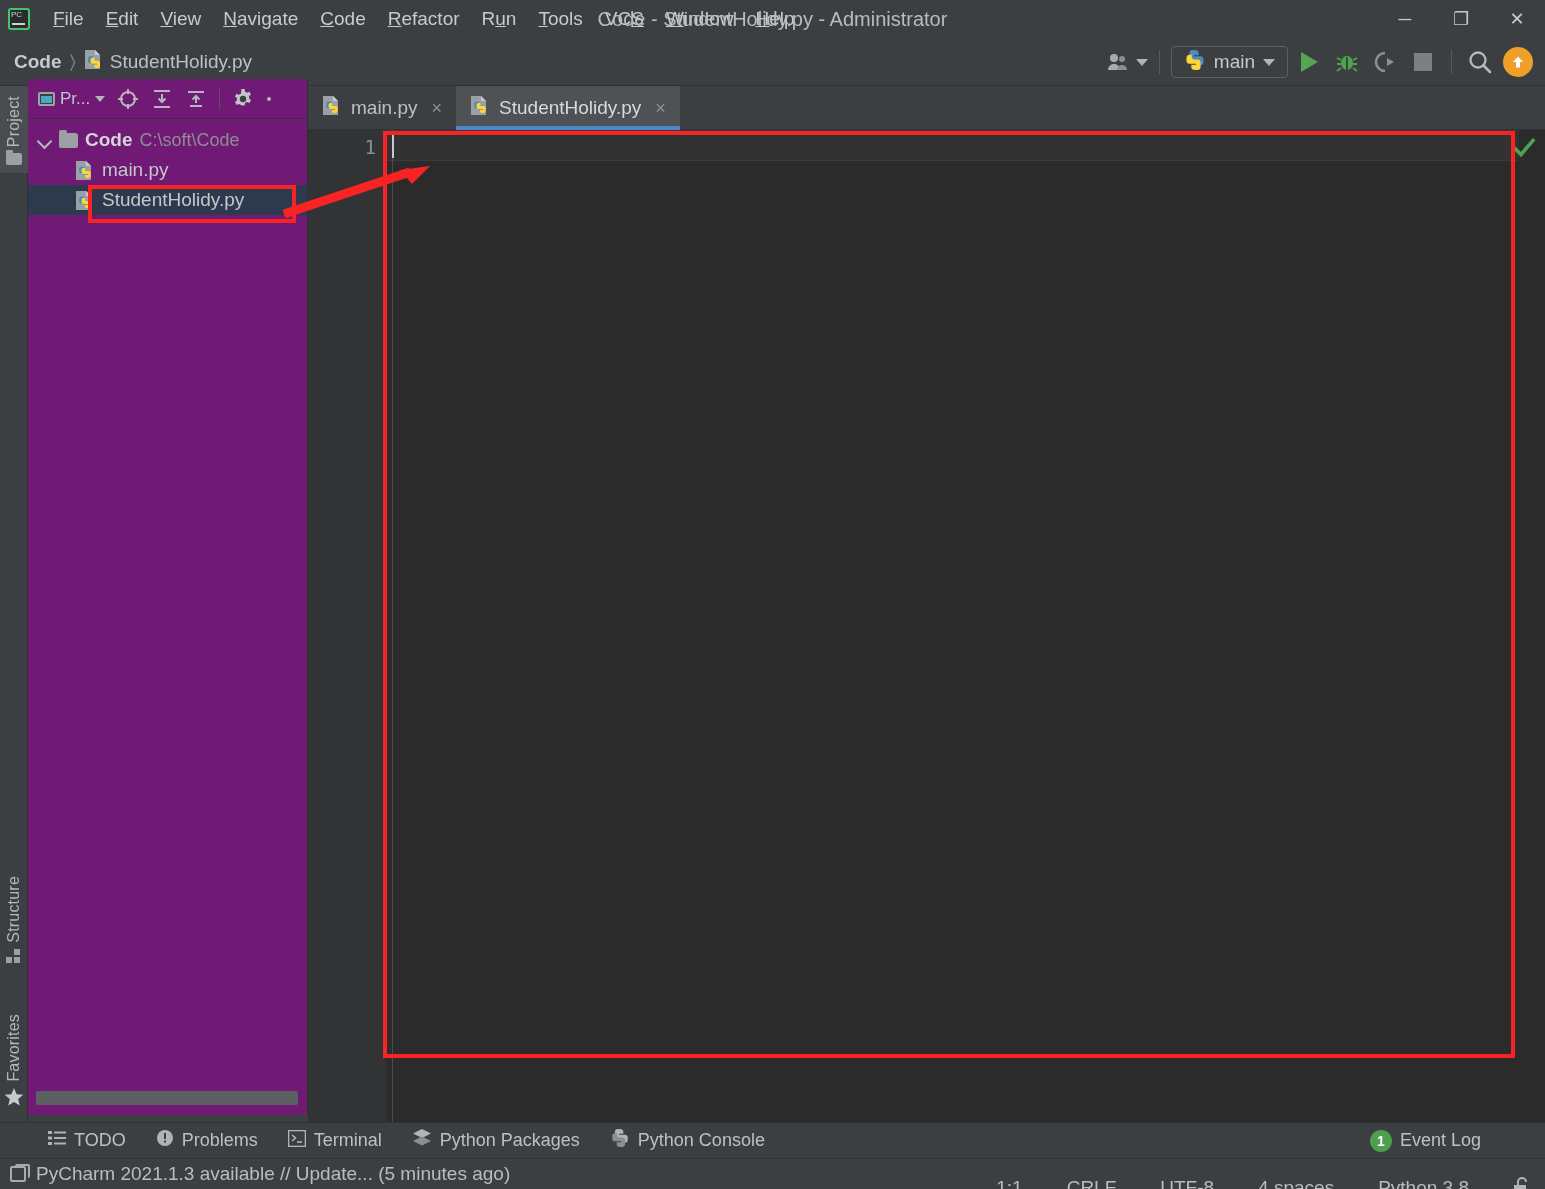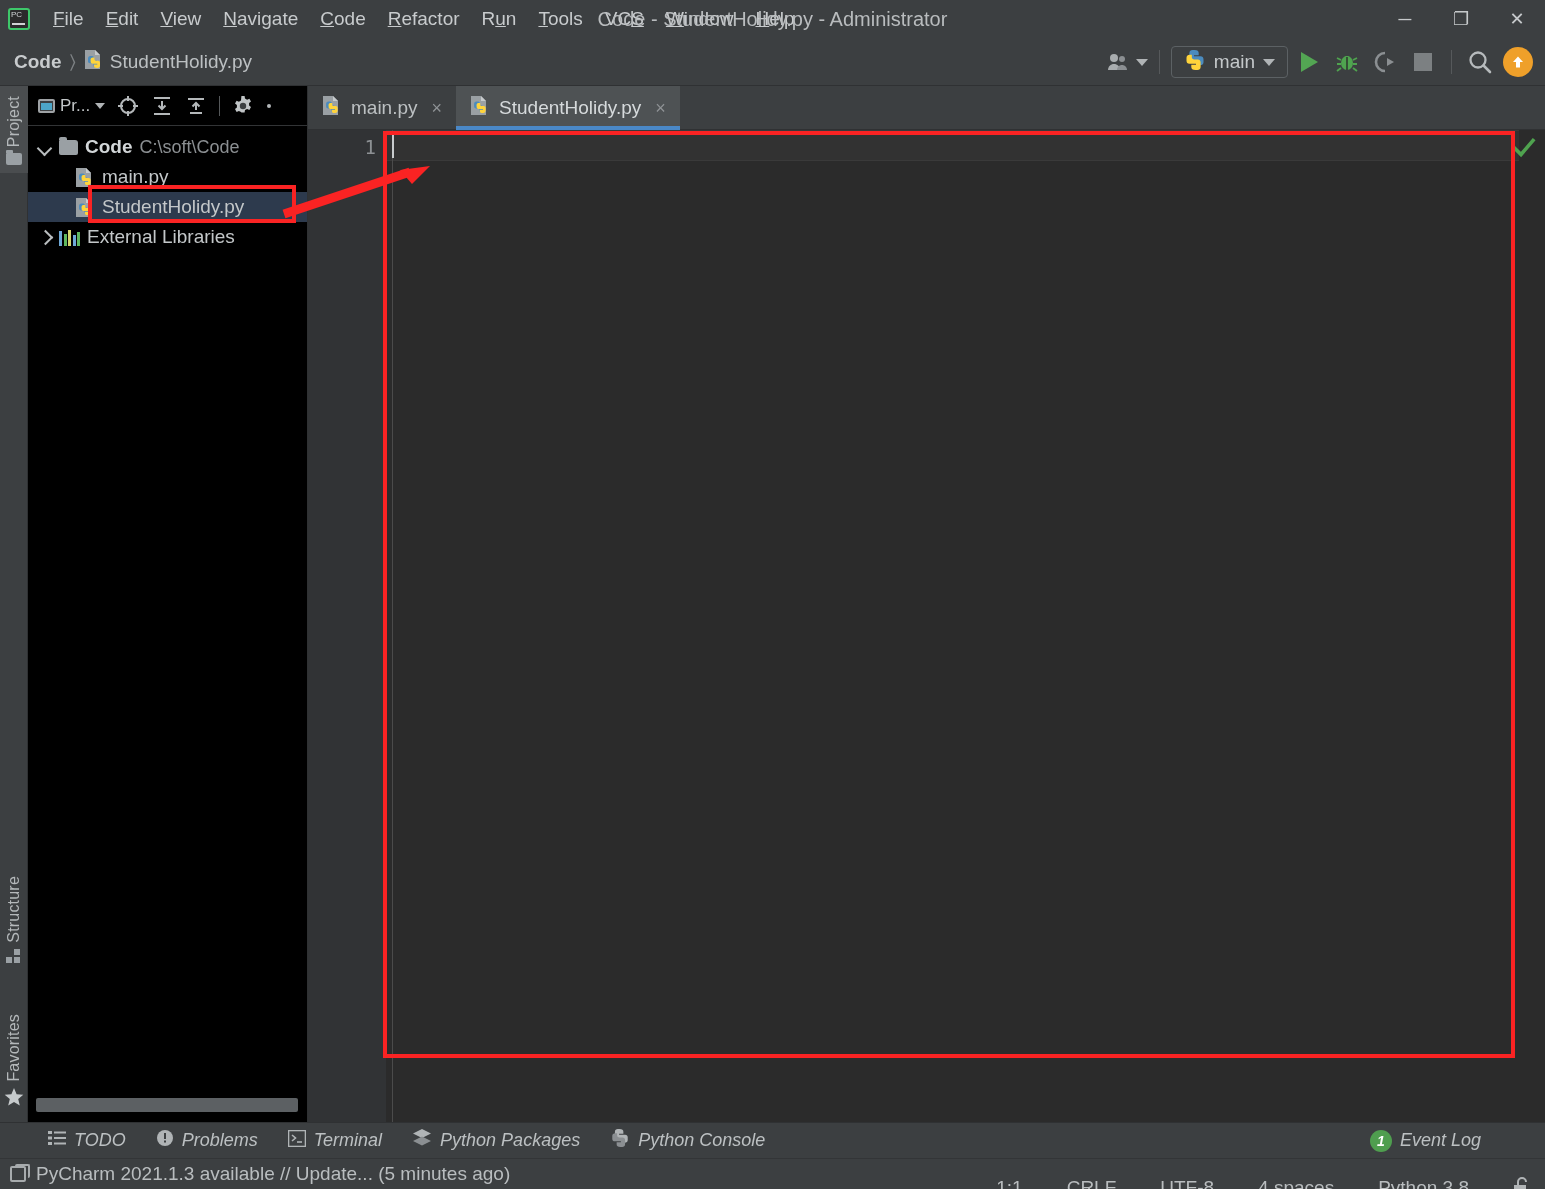--- a/index.html
+++ b/index.html
@@ -107,22 +107,22 @@
     width: 16px; height: 12px; background: #9aa0a4; border-radius: 1px 2px 2px 2px;
     position: relative; margin-top: 6px;
   }
   .folder-ico::before {
     content: ""; position: absolute; top: -3px; left: 0;
     width: 7px; height: 3px; background: #9aa0a4; border-radius: 1px 1px 0 0;
   }
 
   
   .project-panel {
-    position: absolute; left: 28px; top: 86px; width: 280px; height: 1036px;
-    background: #000000; border-right: 1px solid #2f3133;
+    position: absolute; left: 28px; top: 79px; width: 280px; height: 1036px;
+    background: #701a75; border-right: 1px solid #2f3133;
   }
   .pp-header {
     height: 40px; display: flex; align-items: center; gap: 4px; padding: 0 6px;
     border-bottom: 1px solid #323436;
   }
   .pp-title {
     display: flex; align-items: center; gap: 5px; color: #c3c7c9; font-size: 17px;
     padding: 3px 4px; border-radius: 3px;
   }
   .win-ico {
@@ -238,21 +238,21 @@
   .annot-tree-rect {
     position: absolute; left: 88px; top: 185px; width: 208px; height: 38px;
     border: 4px solid #fa2323; pointer-events: none; z-index: 40;
   }
   .annot-arrow { position: absolute; left: 280px; top: 160px; z-index: 39; }
 
   
   .bottom-strip {
     position: absolute; left: 0; bottom: 31px; width: 1545px; height: 36px;
     background: #3c3f41; border-top: 1px solid #2f3133;
-    display: flex; align-items: center; font-style: italic;
+    display: flex; align-items: center;
   }
   .bs-item {
     display: flex; align-items: center; gap: 8px; height: 28px;
     padding: 0 12px; color: #bcc0c2; font-size: 18px; border-radius: 3px;
   }
   .bs-left { display: flex; align-items: center; margin-left: 36px; gap: 6px; }
   .bs-right { position: absolute; right: 52px; display: flex; align-items: center; }
   .evt-badge {
     width: 22px; height: 22px; border-radius: 50%; background: #4f9e4f;
     color: #fff; font-size: 14px; display: flex; align-items: center;
@@ -475,31 +475,20 @@
           <svg width="20" height="21" viewBox="0 0 20 21">
             <path d="M1 1h10l5 5v14H1z" fill="#9aa0a4"></path>
             <path d="M11 1l5 5h-5z" fill="#c6cacc"></path>
             <path d="M7 6.5c2.1 0 2.9.6 2.9 2.1v1.2H6.6v.8h4.6c1.3 0 1.9.8 1.9 2.1v1.9c0 1.3-1 1.9-2.2 1.9H9.5v-1.5c0-1-.7-1.6-1.7-1.6H6c-1.2 0-1.9-.8-1.9-1.9V8.9c0-1.4.9-2.4 2.2-2.4z" fill="#4b8bbe"></path>
             <path d="M12.7 18c-2.1 0-2.9-.6-2.9-2.1v-1.2h3.3v-.8H8.5c-1.3 0-1.9-.8-1.9-2.1v-1.9c0-1.3 1-1.9 2.2-1.9h1.4v1.5c0 1 .7 1.6 1.7 1.6h1.8c1.2 0 1.9.8 1.9 1.9v2.6c0 1.4-.9 2.4-2.2 2.4z" fill="#ffd43b"></path>
           </svg>
         </span>
         <span class="tree-label">StudentHolidy.py</span>
       </div>
 
-      <div class="tree-row">
-        <span class="twisty closed"></span>
-        <span class="ico-lib">
-          <i style="height:15px;background:#6fa8d6;"></i>
-          <i style="height:12px;background:#5fb85f;"></i>
-          <i style="height:16px;background:#d6d66f;"></i>
-          <i style="height:11px;background:#6fa8d6;"></i>
-          <i style="height:14px;background:#5fb85f;"></i>
-        </span>
-        <span class="tree-label">External Libraries</span>
-      </div>
 
     </div>
 
     <div class="pp-scroll">
       <div class="thumb"></div>
     </div>
   </div>
 
   <div class="editor-wrap">
     <div class="tabs">

